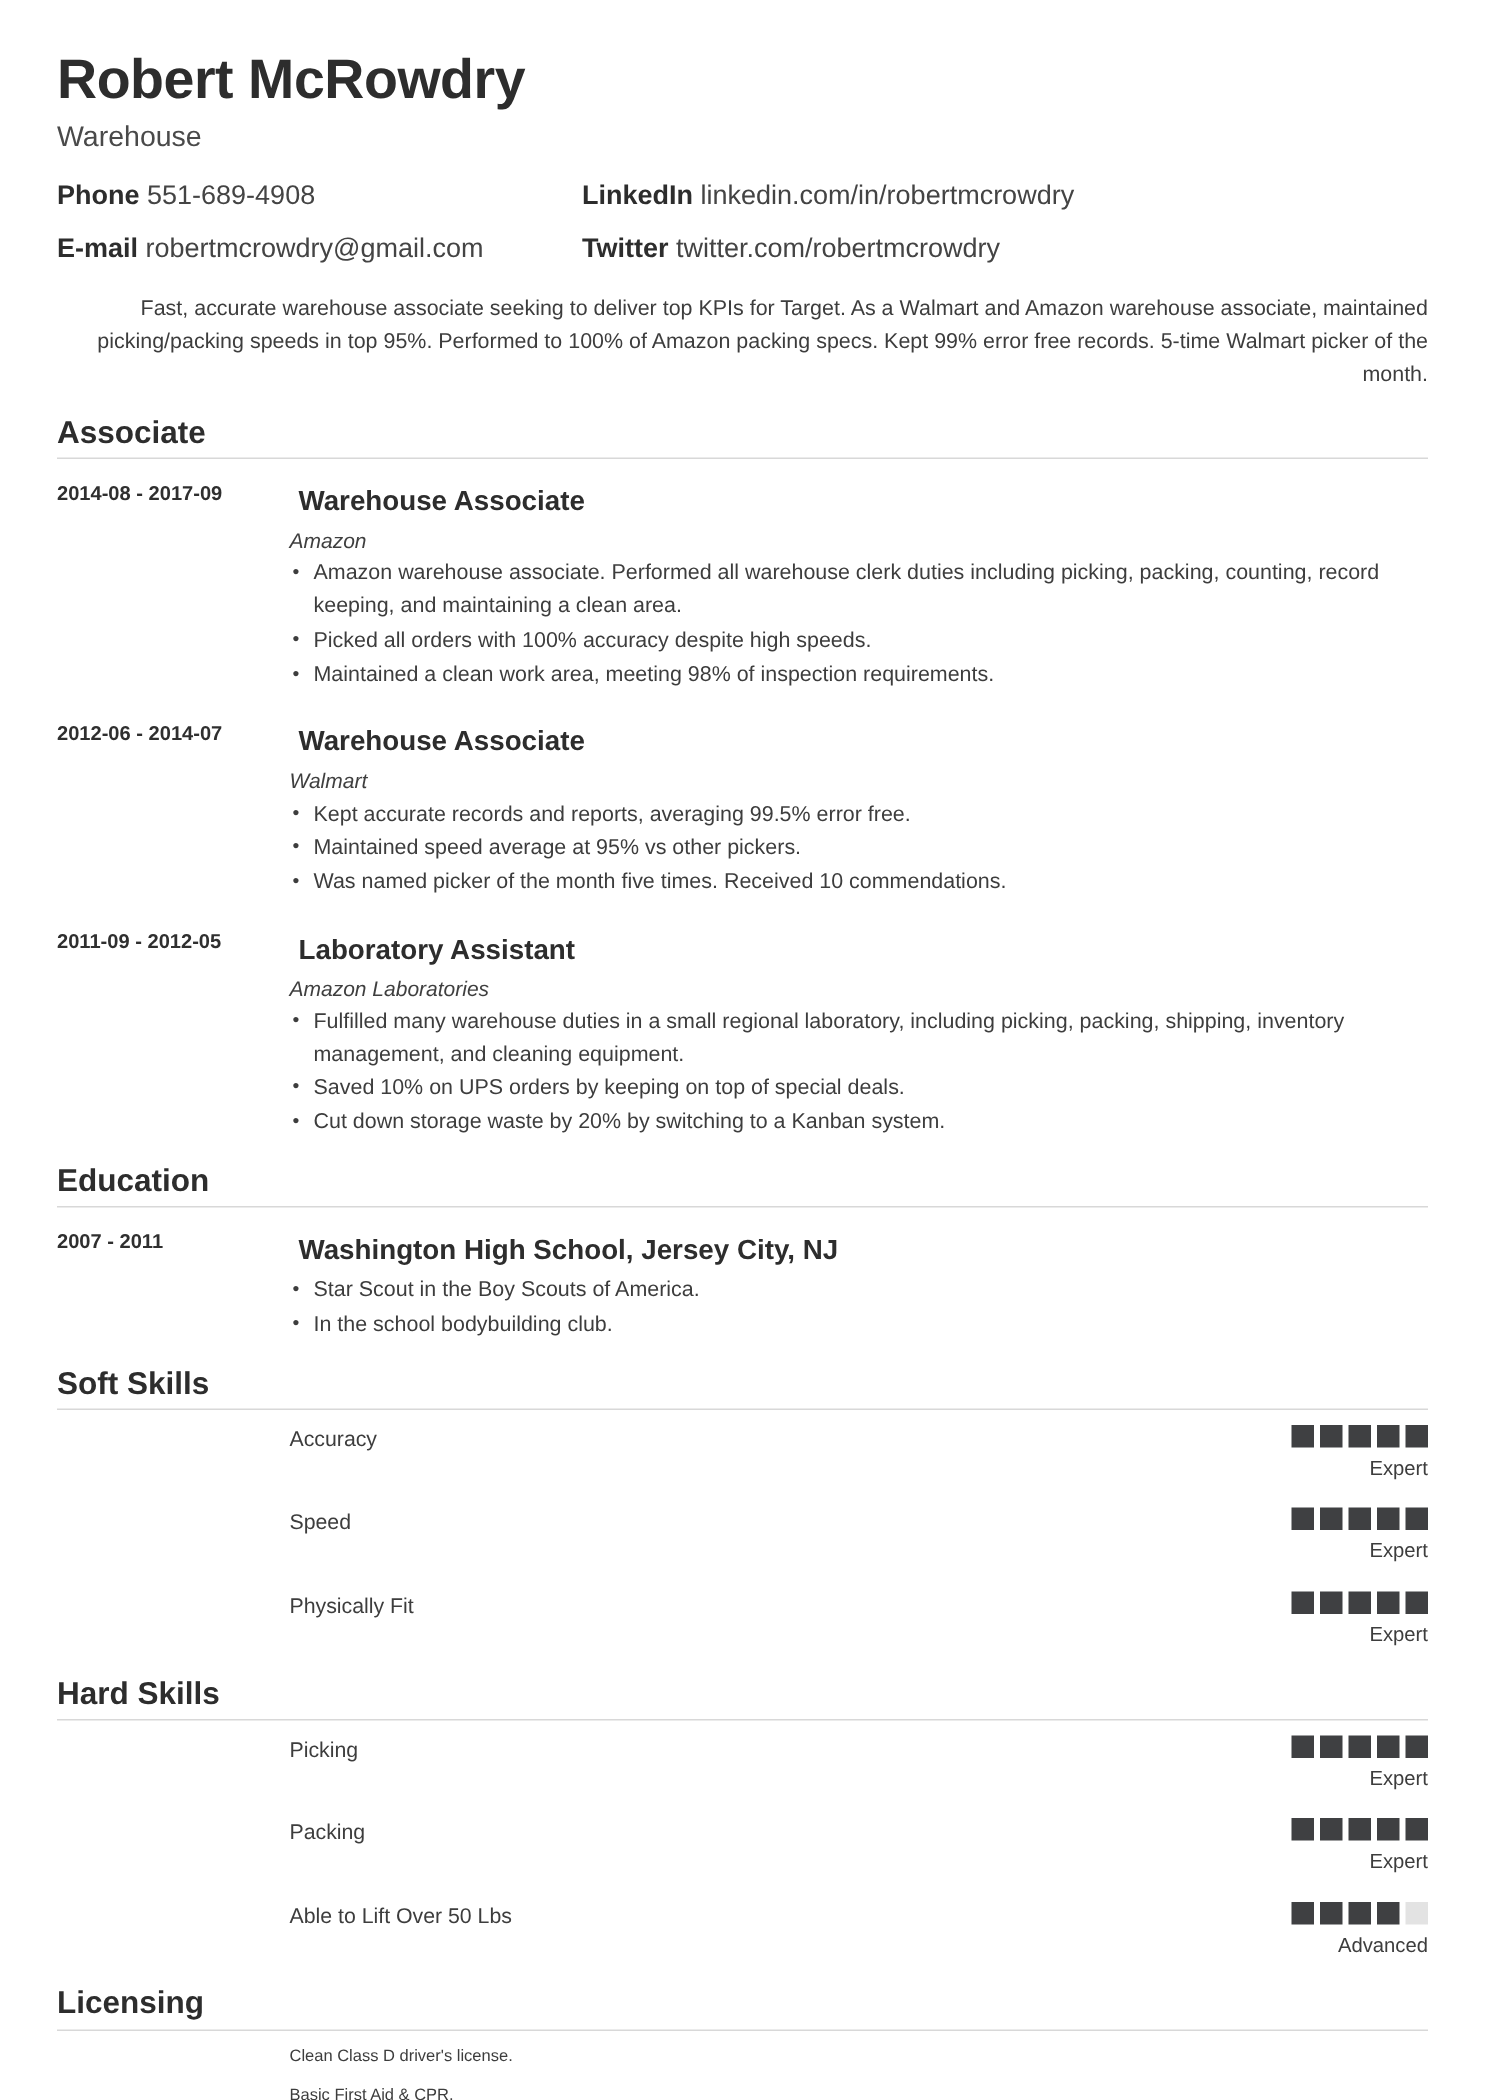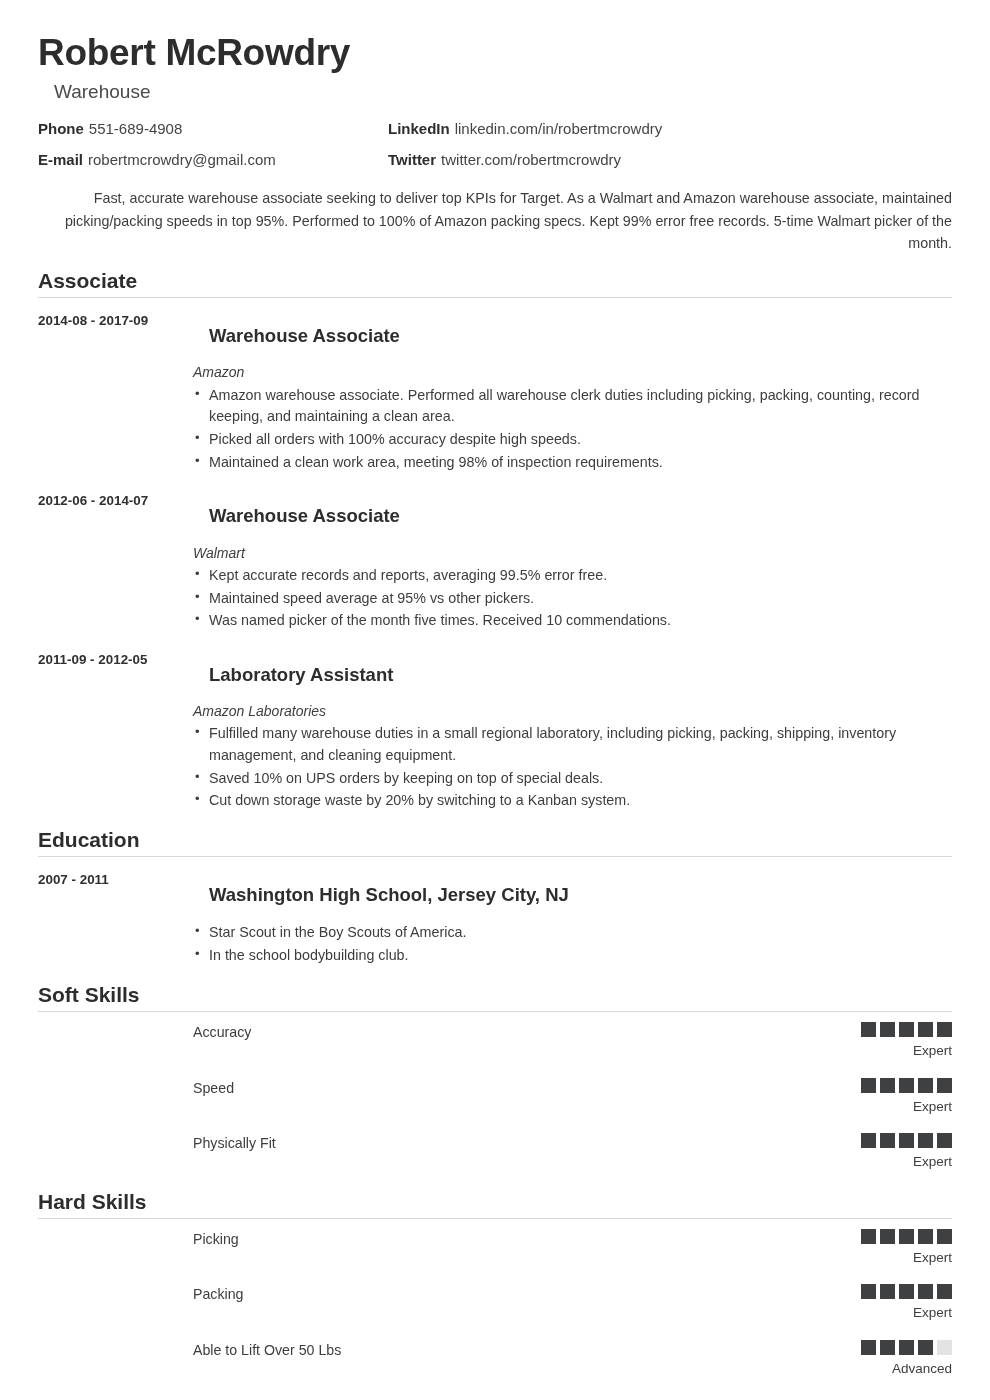--- a/index.html
+++ b/index.html
@@ -30,33 +30,33 @@
     font-weight: bold;
     color: #2d2d2d;
     letter-spacing: -0.3px;
     line-height: 1.15;
     margin: 0;
   }
   .job-title {
     font-size: 19px;
     font-weight: normal;
     color: #4a4a4a;
-    margin: 6px 0 0 16px;
+    margin: 6px 0 0 0;
     line-height: 1.2;
   }
 
   
   .contacts {
     margin-top: 16px;
     display: grid;
     grid-template-columns: 350px 1fr;
     row-gap: 11px;
   }
   .contact-item {
-    font-size: 15px;
+    font-size: 18px;
     line-height: 1.3;
     color: #3f3f3f;
     white-space: nowrap;
   }
   .contact-label {
     font-weight: bold;
     color: #2d2d2d;
     margin-right: 5px;
   }
   .contact-value { color: #444; }
@@ -98,21 +98,21 @@
     font-weight: bold;
     color: #2f2f2f;
     padding-top: 5px;
     white-space: nowrap;
   }
   .entry-body { padding-left: 0; }
   .entry-role {
     font-size: 18.5px;
     font-weight: bold;
     color: #2d2d2d;
-    margin: 16px;
+    margin: 6px;
     line-height: 1.25;
   }
   .entry-org {
     font-size: 14px;
     font-style: italic;
     color: #3f3f3f;
     margin: 6px 0 3px 0;
     line-height: 1.3;
   }
   .bullets {

